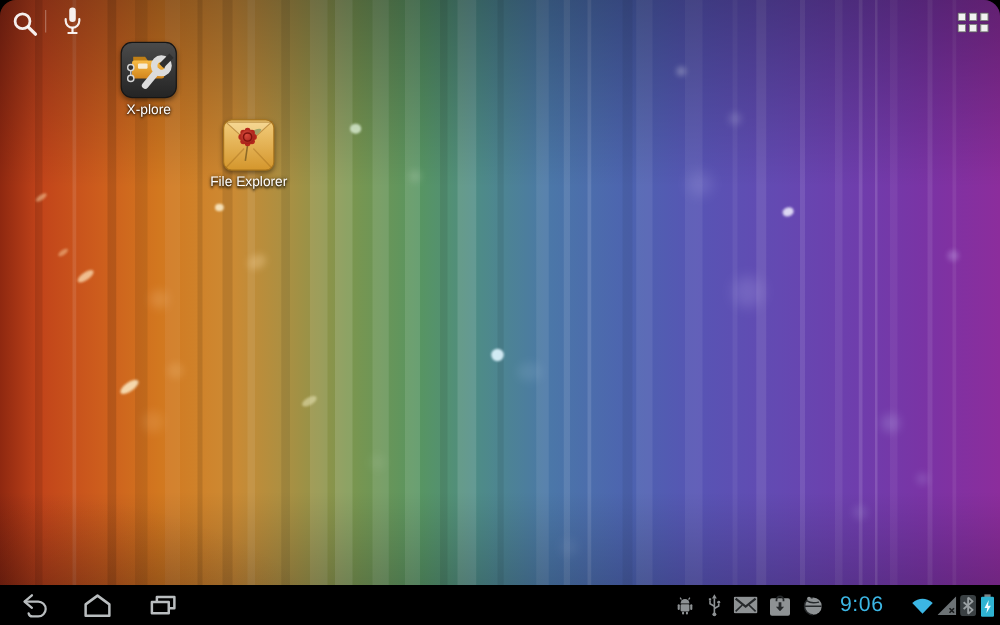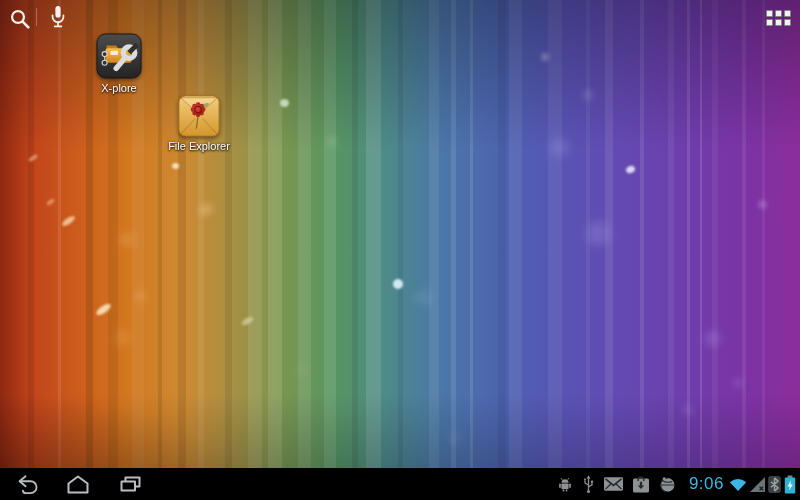--- a/index.html
+++ b/index.html
@@ -1,18 +1,18 @@
 <!DOCTYPE html>
 <html><head>
 <meta charset="utf-8">
 <style>
   html,body{margin:0;padding:0;background:#000;}
   *{box-sizing:border-box;}
   .screen{position:relative;width:800px;height:500px;overflow:hidden;
-    font-family:"Liberation Sans",sans-serif;background:#000;user-select:none;}
+    font-family:"Liberation Sans",sans-serif;background:#000;user-select:none;border-radius:13px;}
 
   
   .wallpaper{position:absolute;left:0;top:0;width:800px;height:468px;
     background:linear-gradient(90deg,
       #8f2810 0%,#c2441a 4%,#cd5d1d 10%,#d2781f 16%,#cd8a33 23%,
       #a89043 29%,#7b964f 35%,#579562 42%,#4e8b88 48%,#4b77a8 55%,
       #4d63b0 63%,#5854b4 70%,#6449b2 78%,#6f3dac 86%,#7b33a4 93%,#8c2d9c 100%);}
   .wp-layer{position:absolute;inset:0;}
   .stripe{position:absolute;top:0;height:100%;}
   .bokeh{position:absolute;border-radius:50%;}
@@ -39,21 +39,21 @@
   .sc-fileexp{left:157px;top:95px;}
 
   
   .systembar{position:absolute;left:0;top:468px;width:800px;height:32px;background:#000;
     display:flex;align-items:center;}
   .nav{display:flex;align-items:center;gap:25px;padding-left:12px;}
   .navbtn{width:27px;height:24px;display:flex;align-items:center;justify-content:center;cursor:pointer;}
   .status{margin-left:auto;display:flex;align-items:center;cursor:pointer;}
   .notifs{display:flex;align-items:center;gap:10px;}
   .notifs>div{display:flex;align-items:center;justify-content:center;}
-  .clock{color:#3cb6e4;font-size:17px;letter-spacing:.5px;margin:0 5px 0 13px;line-height:32px;}
+  .clock{color:#3cb6e4;font-size:17px;letter-spacing:.5px;margin:0 22px 0 13px;line-height:32px;}
   .indicators{display:flex;align-items:center;gap:3px;padding-right:4px;}
 </style>
 </head>
 <body>
 
 <div class="screen">
 
   <div class="wallpaper">
     <div class="wp-layer" id="stripes">
         <div class="stripe" style="left: 28px; width: 6px; background: rgba(0, 0, 0, 0.1);"></div>

